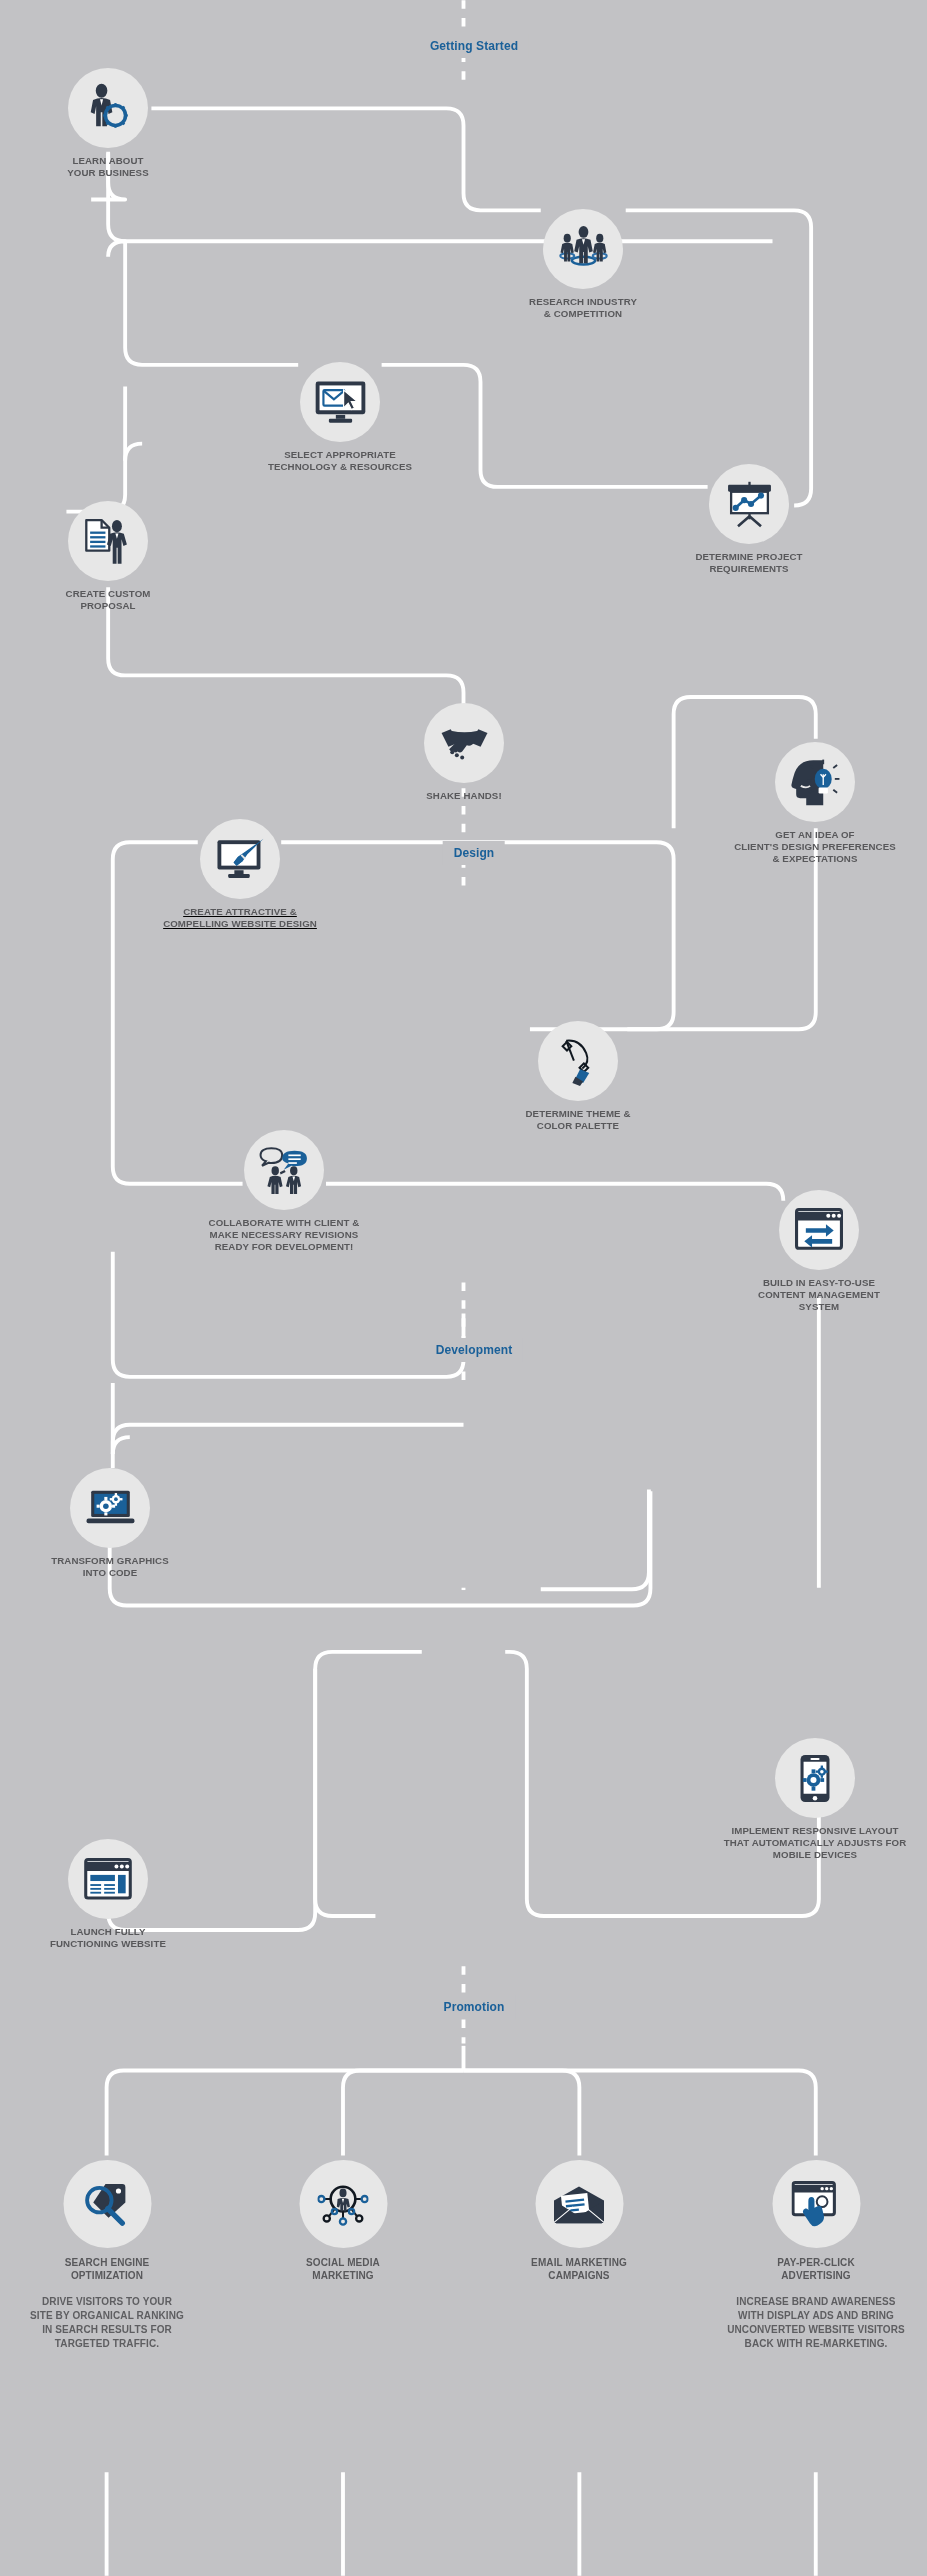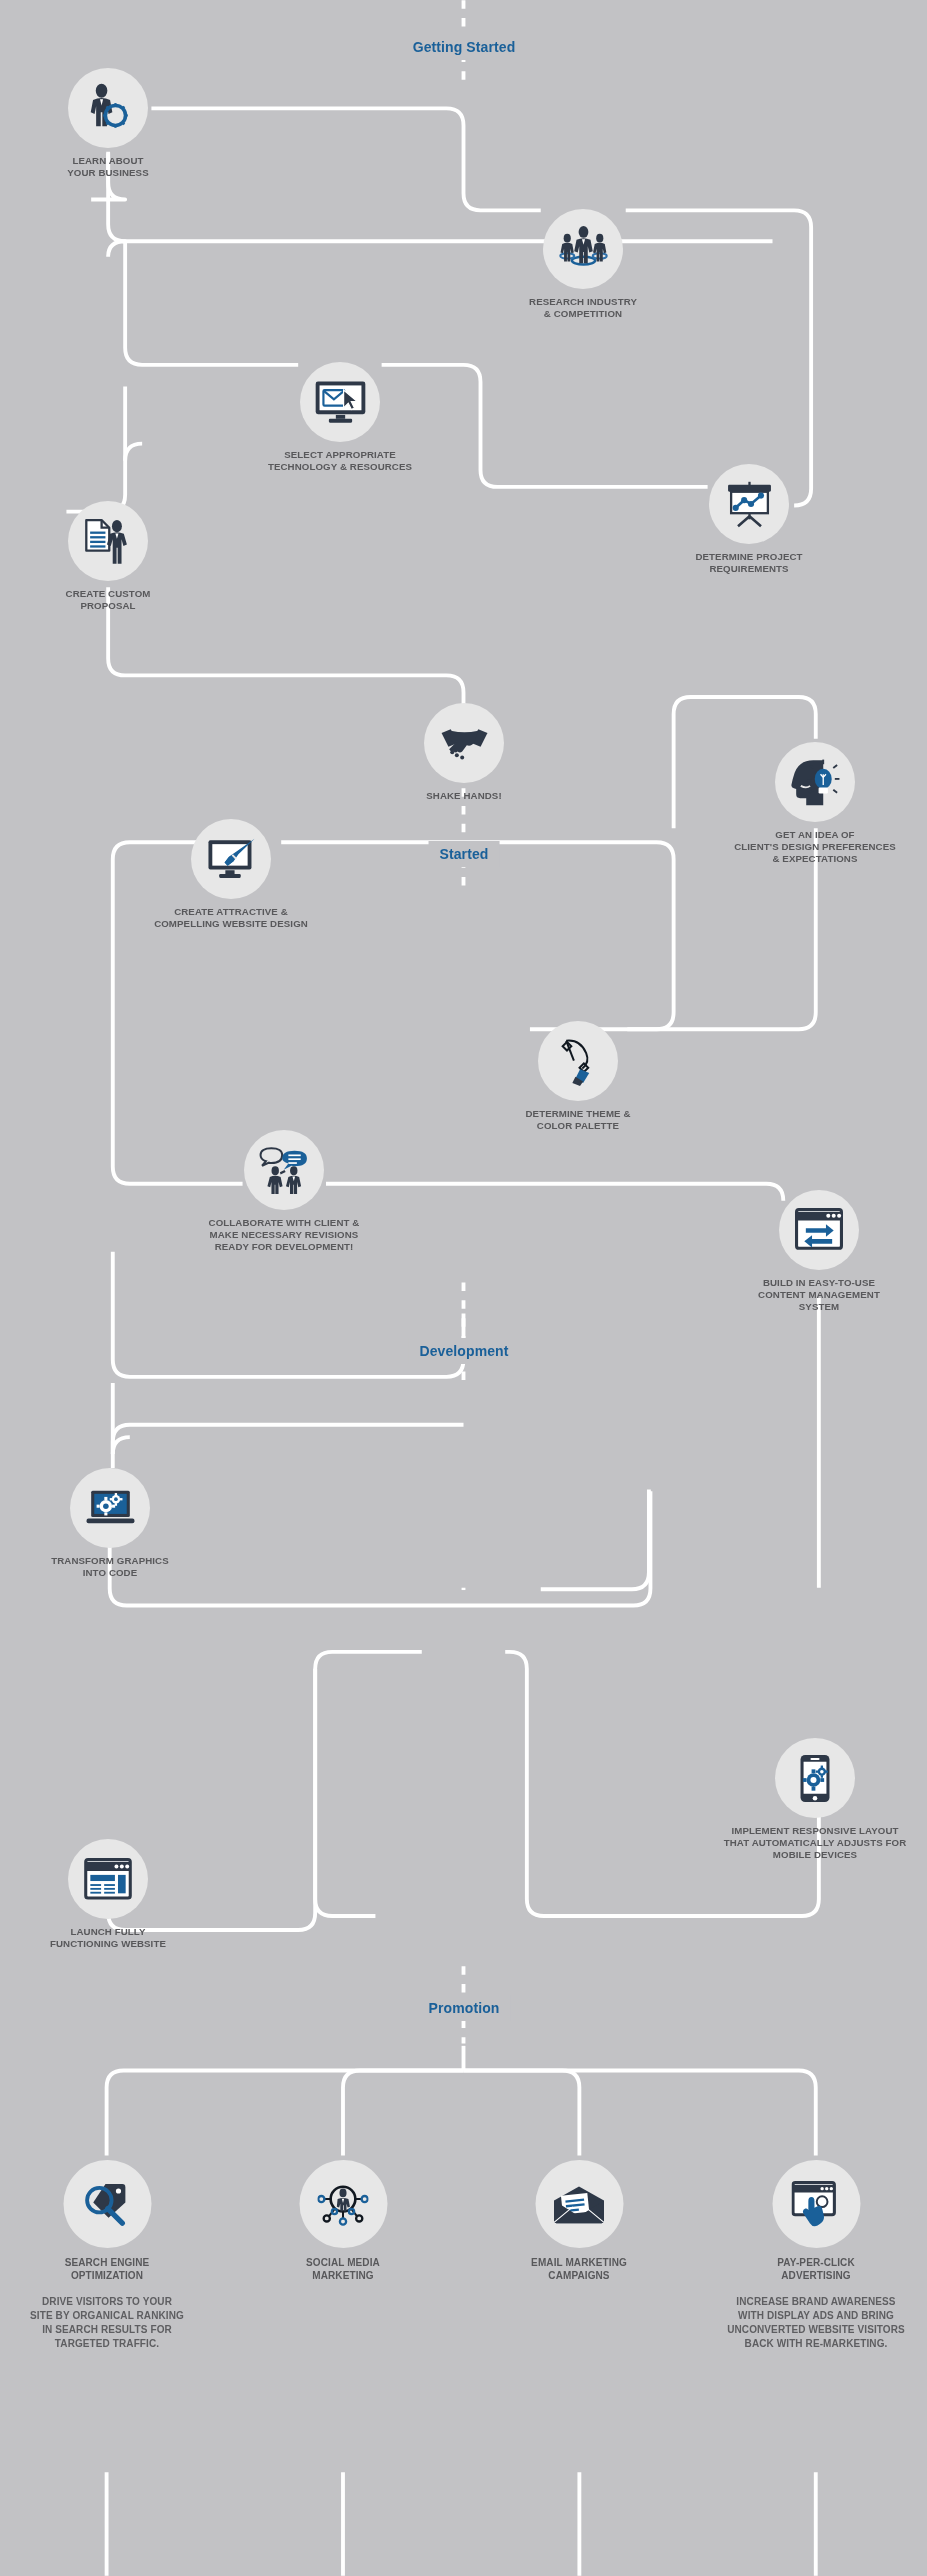--- a/index.html
+++ b/index.html
@@ -37,26 +37,27 @@
     stroke-width:5;
     stroke-dasharray:11 12;
     stroke-linecap:butt;
   }
 
   
   .phase{
     position:absolute;
     transform:translateX(-50%);
     color:#1a6099;
-    font-size:14px;
+    font-size:12px;
     font-weight:bold;
     letter-spacing:0.1px;
     white-space:nowrap;
     text-align:center;
     z-index:6;
+    margin-left:10px;
   }
   .phase::before{
     
     content:"";
     position:absolute;
     left:-10.8px; right:-10.8px; top:-4.6px; bottom:-4.6px;
     background:#c2c2c5;
     z-index:-1;
   }
 
@@ -162,21 +163,21 @@
     <path class="wire" d="M600,2680 L728,2680 Q750,2680 750,2702 L750,2790"></path>
     <path class="wire" d="M600,2680 L1034,2680 Q1056,2680 1056,2702 L1056,2790"></path>
 
     <path class="wire" d="M138,3200 L138,3334"></path>
     <path class="wire" d="M444,3200 L444,3334"></path>
     <path class="wire" d="M750,3200 L750,3334"></path>
     <path class="wire" d="M1056,3200 L1056,3334"></path>
   </svg>
 
   <div class="phase" style="left:464px; top:39px;"><span>Getting Started</span></div>
-  <div class="phase" style="left:464px; top:846px;"><span>Started</span></div>
+  <div class="phase" style="left:464px; top:846px;"><span>Design</span></div>
   <div class="phase" style="left:464px; top:1343px;"><span>Development</span></div>
   <div class="phase" style="left:464px; top:2000px;"><span>Promotion</span></div>
 
   <div class="node" style="left:108px; top:68px;">
     <div class="bubble">
       <svg width="51" height="51" viewBox="0 0 66 66">
         <ellipse cx="24" cy="10" rx="7.5" ry="9" fill="#2e3847"></ellipse>
         <path d="M13 22 q11-5 22 0 l3 16 -5 2 -2-10 v26 h-6 V38 h-2 v18 h-6 V30 l-2 10 -5-2 z" fill="#2e3847"></path>
         <path d="M22 21 l2 8 2-8 z" fill="#ffffff"></path>
         <g fill="none" stroke="#1a6099" stroke-width="4.6">
@@ -307,21 +308,21 @@
             <path d="M43 25 l-3.5-4"></path>
             <path d="M43 25 l3.5-4"></path>
         </g>
       </svg>
     </div>
     <div class="label">GET AN IDEA OF
 CLIENT'S DESIGN PREFERENCES
 &amp; EXPECTATIONS</div>
   </div>
 
-  <div class="node" style="left:231px; top:819px;">
+  <div class="node" style="left:240px; top:819px;text-decoration:underline;">
     <div class="bubble">
       <svg width="51" height="43" viewBox="0 0 66 56">
         <rect x="3" y="3" width="56" height="38" rx="2.5" fill="#2e3847"></rect>
         <rect x="8" y="8" width="46" height="28" fill="#ffffff"></rect>
         <rect x="25" y="42" width="12" height="5" fill="#2e3847"></rect>
         <rect x="17" y="47" width="28" height="5" rx="1.5" fill="#2e3847"></rect>
         <path d="M63 1 L42 21 L36 30 L28 36 L24 32 L30 24 L39 18 Z" fill="#1a6099"></path>
         <path d="M36 30 L28 36 L24 32 L30 24 Z" fill="#1a6099"></path>
         <path d="M34 22 l5 5" stroke="#e7e7e7" stroke-width="2.4"></path>
       </svg>

